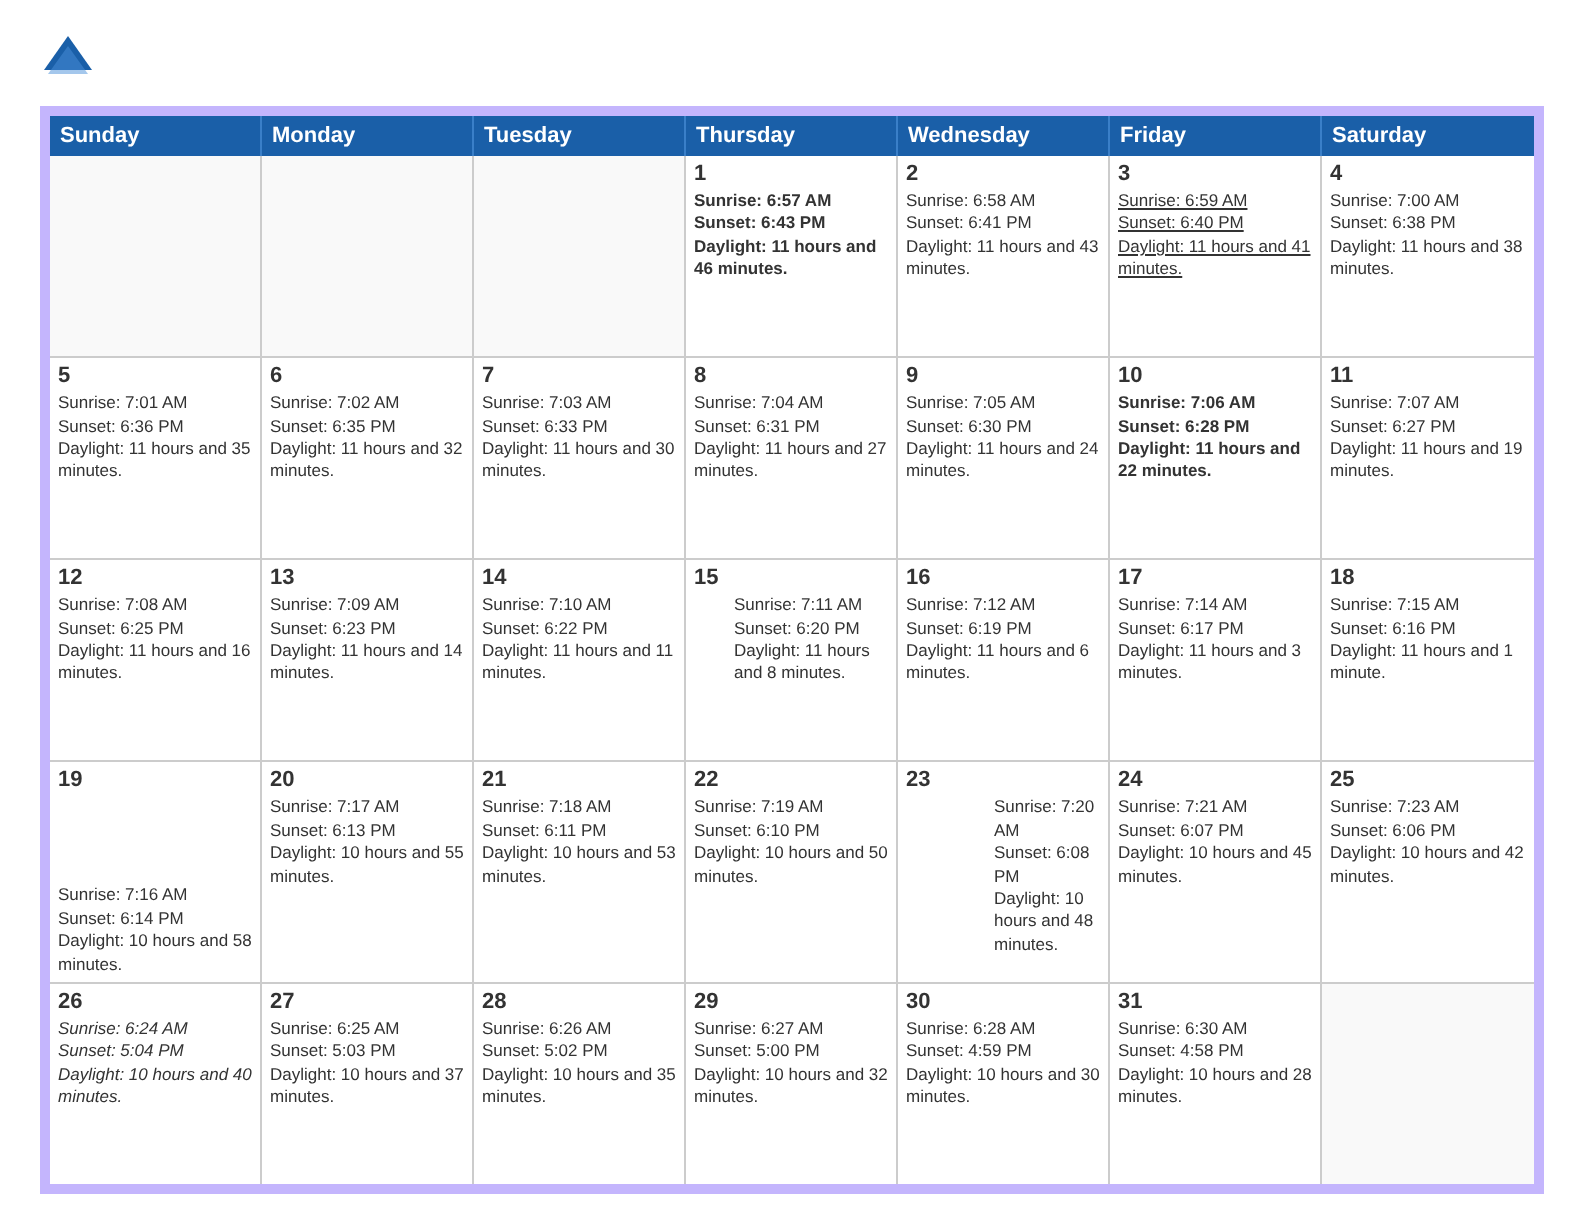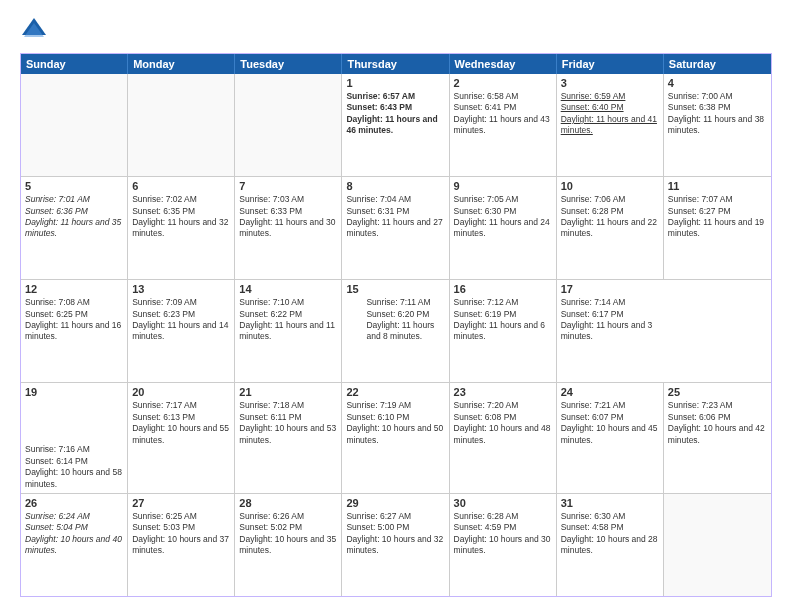--- a/index.html
+++ b/index.html
@@ -48,21 +48,21 @@
       color: #333;
     }
     .subtitle {
       font-size: 13px;
       color: #555;
     }
     .calendar {
       flex: 1;
       display: flex;
       flex-direction: column;
-      border: 1px solid #c4b5fd;
+      border: 5px solid #c4b5fd;
     }
     .day-headers {
       display: grid;
       grid-template-columns: repeat(7, 1fr);
       background: #1a5fa8;
     }
     .day-header {
       color: #fff;
       font-size: 11px;
       font-weight: bold;
@@ -163,21 +163,21 @@
           <div class="cell">
             <div class="cell-date">4</div>
             <div class="cell-info" style="white-space: pre-line;">Sunrise: 7:00 AM
 Sunset: 6:38 PM
 Daylight: 11 hours and 38 minutes.</div>
           </div>
         </div>
         <div class="week">
           <div class="cell">
             <div class="cell-date">5</div>
-            <div class="cell-info" style="white-space: pre-line; font-style: italic;">Sunrise: 7:01 AM
+            <div class="cell-info" style="white-space: pre-line;">Sunrise: 7:01 AM
 Sunset: 6:36 PM
 Daylight: 11 hours and 35 minutes.</div>
           </div>
           <div class="cell">
             <div class="cell-date">6</div>
             <div class="cell-info" style="white-space: pre-line;">Sunrise: 7:02 AM
 Sunset: 6:35 PM
 Daylight: 11 hours and 32 minutes.</div>
           </div>
           <div class="cell">
@@ -193,21 +193,21 @@
 Daylight: 11 hours and 27 minutes.</div>
           </div>
           <div class="cell">
             <div class="cell-date">9</div>
             <div class="cell-info" style="white-space: pre-line;">Sunrise: 7:05 AM
 Sunset: 6:30 PM
 Daylight: 11 hours and 24 minutes.</div>
           </div>
           <div class="cell">
             <div class="cell-date">10</div>
-            <div class="cell-info" style="white-space: pre-line;">Sunrise: 7:06 AM
+            <div class="cell-info" style="white-space: pre-line; font-weight: bold;">Sunrise: 7:06 AM
 Sunset: 6:28 PM
 Daylight: 11 hours and 22 minutes.</div>
           </div>
           <div class="cell">
             <div class="cell-date">11</div>
             <div class="cell-info" style="white-space: pre-line;">Sunrise: 7:07 AM
 Sunset: 6:27 PM
 Daylight: 11 hours and 19 minutes.</div>
           </div>
         </div>
@@ -241,20 +241,26 @@
             <div class="cell-info" style="white-space: pre-line;">Sunrise: 7:12 AM
 Sunset: 6:19 PM
 Daylight: 11 hours and 6 minutes.</div>
           </div>
           <div class="cell">
             <div class="cell-date">17</div>
             <div class="cell-info" style="white-space: pre-line;">Sunrise: 7:14 AM
 Sunset: 6:17 PM
 Daylight: 11 hours and 3 minutes.</div>
           </div>
+          <div class="cell">
+            <div class="cell-date">18</div>
+            <div class="cell-info" style="white-space: pre-line;">Sunrise: 7:15 AM
+Sunset: 6:16 PM
+Daylight: 11 hours and 1 minute.</div>
+          </div>
         </div>
         <div class="week">
           <div class="cell">
             <div class="cell-date">19</div>
             <div class="cell-info" style="white-space: pre-line; margin-top: 44px;">Sunrise: 7:16 AM
 Sunset: 6:14 PM
 Daylight: 10 hours and 58 minutes.</div>
           </div>
           <div class="cell">
             <div class="cell-date">20</div>
@@ -269,21 +275,21 @@
 Daylight: 10 hours and 53 minutes.</div>
           </div>
           <div class="cell">
             <div class="cell-date">22</div>
             <div class="cell-info" style="white-space: pre-line;">Sunrise: 7:19 AM
 Sunset: 6:10 PM
 Daylight: 10 hours and 50 minutes.</div>
           </div>
           <div class="cell">
             <div class="cell-date">23</div>
-            <div class="cell-info" style="white-space: pre-line;">Sunrise: 7:20 AM
+            <div class="cell-info" style="white-space: pre-line; margin-left: 44px;">Sunrise: 7:20 AM
 Sunset: 6:08 PM
 Daylight: 10 hours and 48 minutes.</div>
           </div>
           <div class="cell">
             <div class="cell-date">24</div>
             <div class="cell-info" style="white-space: pre-line;">Sunrise: 7:21 AM
 Sunset: 6:07 PM
 Daylight: 10 hours and 45 minutes.</div>
           </div>
           <div class="cell">

